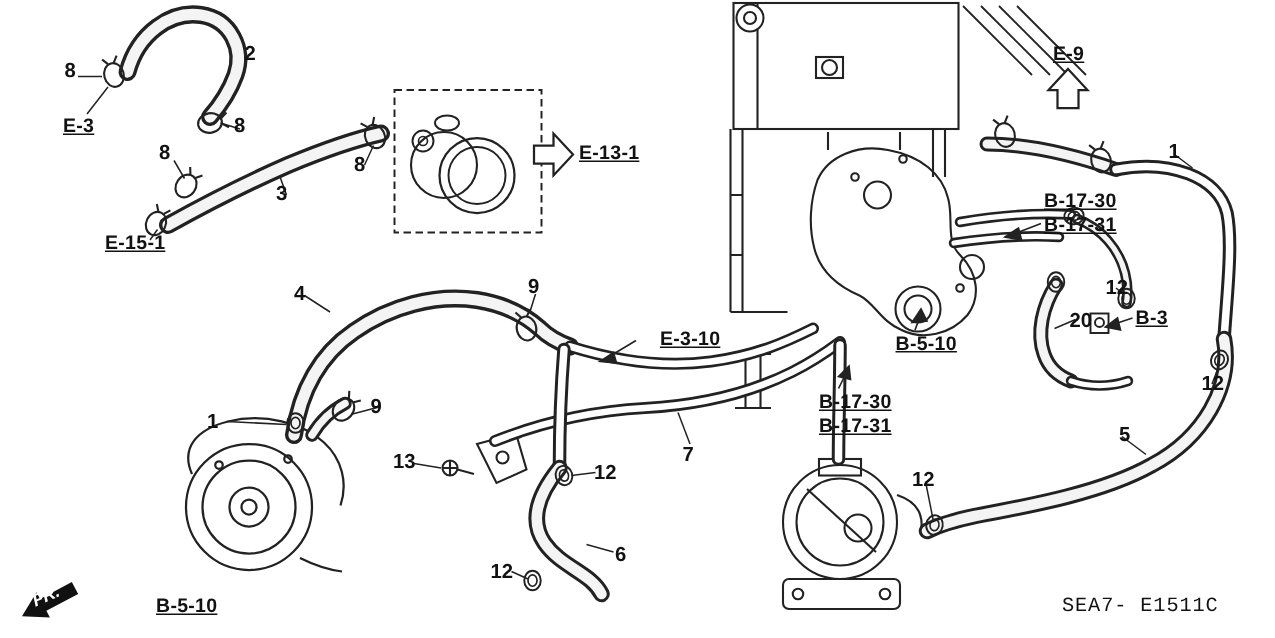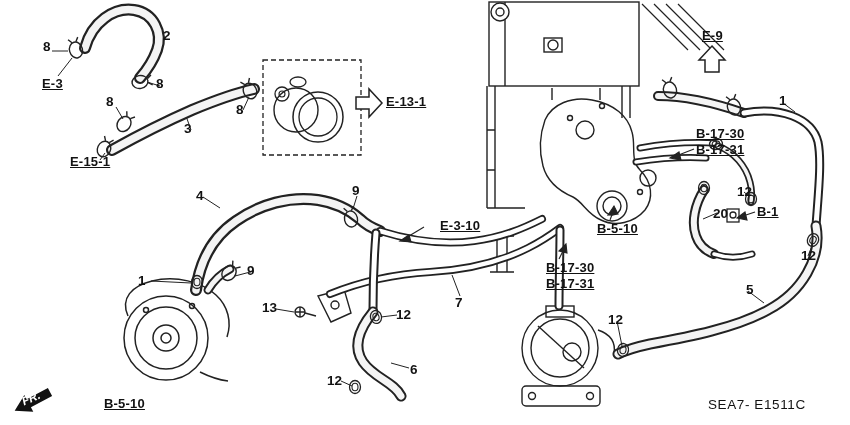--- a/index.html
+++ b/index.html
@@ -2,21 +2,21 @@
 <html><head>
 <meta charset="utf-8">
 <style>
   html,body{margin:0;padding:0;background:#fff;}
   .stage{position:relative;width:850px;height:425px;background:#ffffff;overflow:hidden;
          font-family:"Liberation Sans",sans-serif;}
   .stage svg{position:absolute;left:0;top:0;}
   .lbl{position:absolute;color:#121212;font-weight:bold;line-height:1;white-space:nowrap;}
   .lbl.num{font-size:13.5px;}
   .lbl.ref{font-size:13px;letter-spacing:.2px;text-decoration:underline;}
-  .lbl.code{font-family:Liberation Sans, sans-serif;font-weight:normal;font-size:13.5px;letter-spacing:.6px;}
+  .lbl.code{font-family:Liberation Mono, monospace;font-weight:normal;font-size:13.5px;letter-spacing:.6px;}
   .lbl.fr{color:#ffffff;font-style:italic;font-size:11.5px;transform:rotate(-24deg);z-index:3;}
 </style>
 </head>
 <body>
 
 <div class="stage">
 
 <svg width="850" height="425" viewBox="0 0 850 425">
   <defs>
     <g id="clampg">
@@ -241,21 +241,21 @@
   <span class="lbl num" style="left:184px;top:122px">3</span>
   <span class="lbl ref" style="left:70px;top:155px">E-15-1</span>
   <span class="lbl num" style="left:236px;top:103px">8</span>
   <span class="lbl ref" style="left:386px;top:95px">E-13-1</span>
   <span class="lbl ref" style="left:702px;top:29px">E-9</span>
   <span class="lbl num" style="left:779px;top:94px">1</span>
   <span class="lbl ref" style="left:696px;top:127px">B-17-30</span>
   <span class="lbl ref" style="left:696px;top:143px">B-17-31</span>
   <span class="lbl num" style="left:737px;top:185px">12</span>
   <span class="lbl num" style="left:713px;top:207px">20</span>
-  <span class="lbl ref" style="left:757px;top:205px">B-1</span>
+  <span class="lbl ref" style="left:757px;top:205px">B-3</span>
   <span class="lbl num" style="left:801px;top:249px">12</span>
   <span class="lbl num" style="left:352px;top:184px">9</span>
   <span class="lbl num" style="left:196px;top:189px">4</span>
   <span class="lbl ref" style="left:440px;top:219px">E-3-10</span>
   <span class="lbl ref" style="left:597px;top:222px">B-5-10</span>
   <span class="lbl num" style="left:138px;top:274px">1</span>
   <span class="lbl num" style="left:247px;top:264px">9</span>
   <span class="lbl num" style="left:262px;top:301px">13</span>
   <span class="lbl num" style="left:396px;top:308px">12</span>
   <span class="lbl ref" style="left:546px;top:261px">B-17-30</span>

